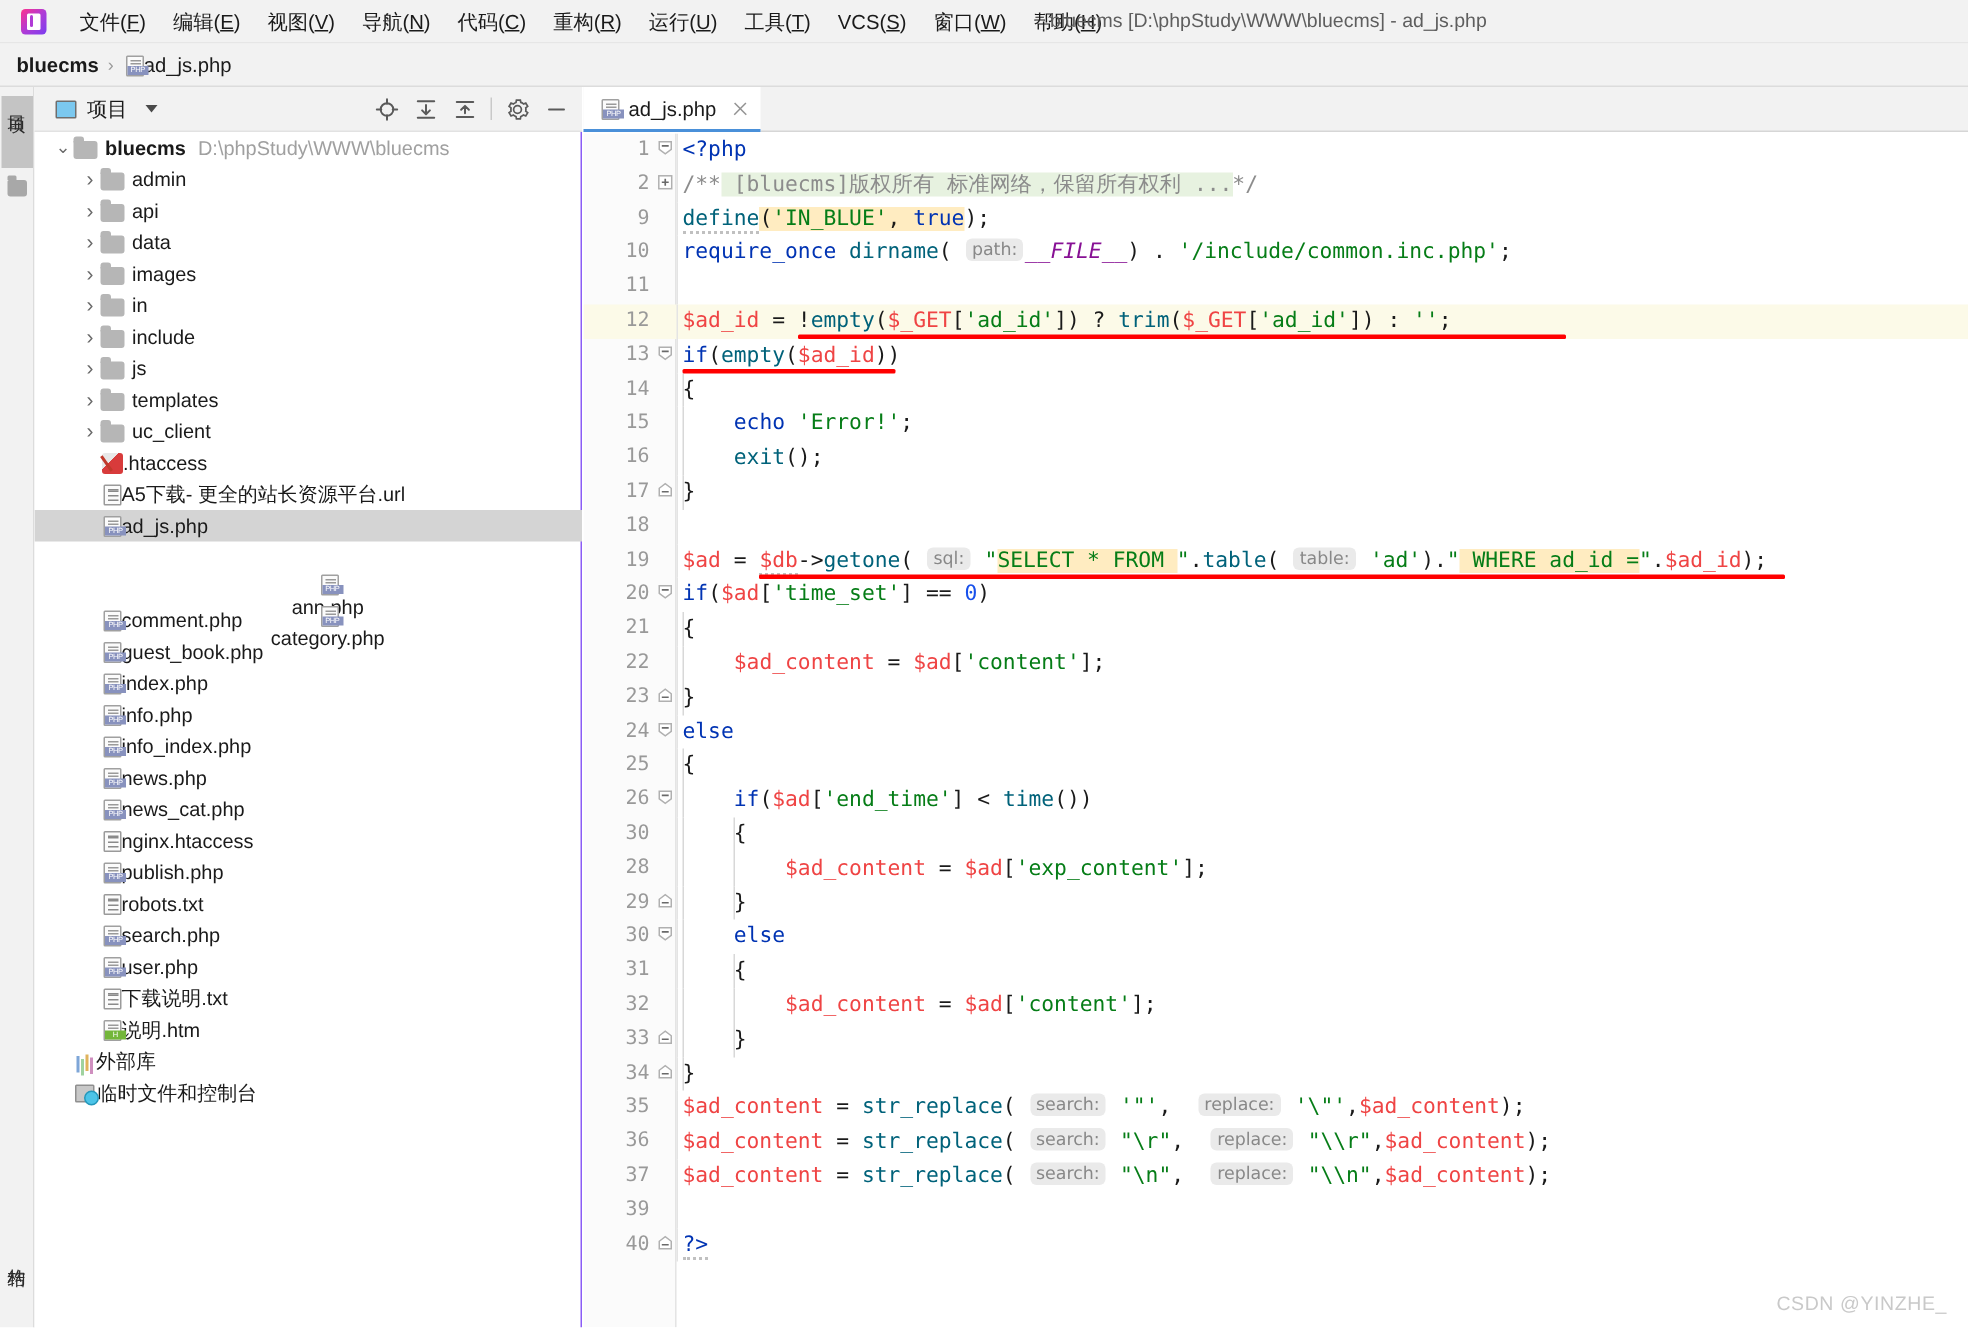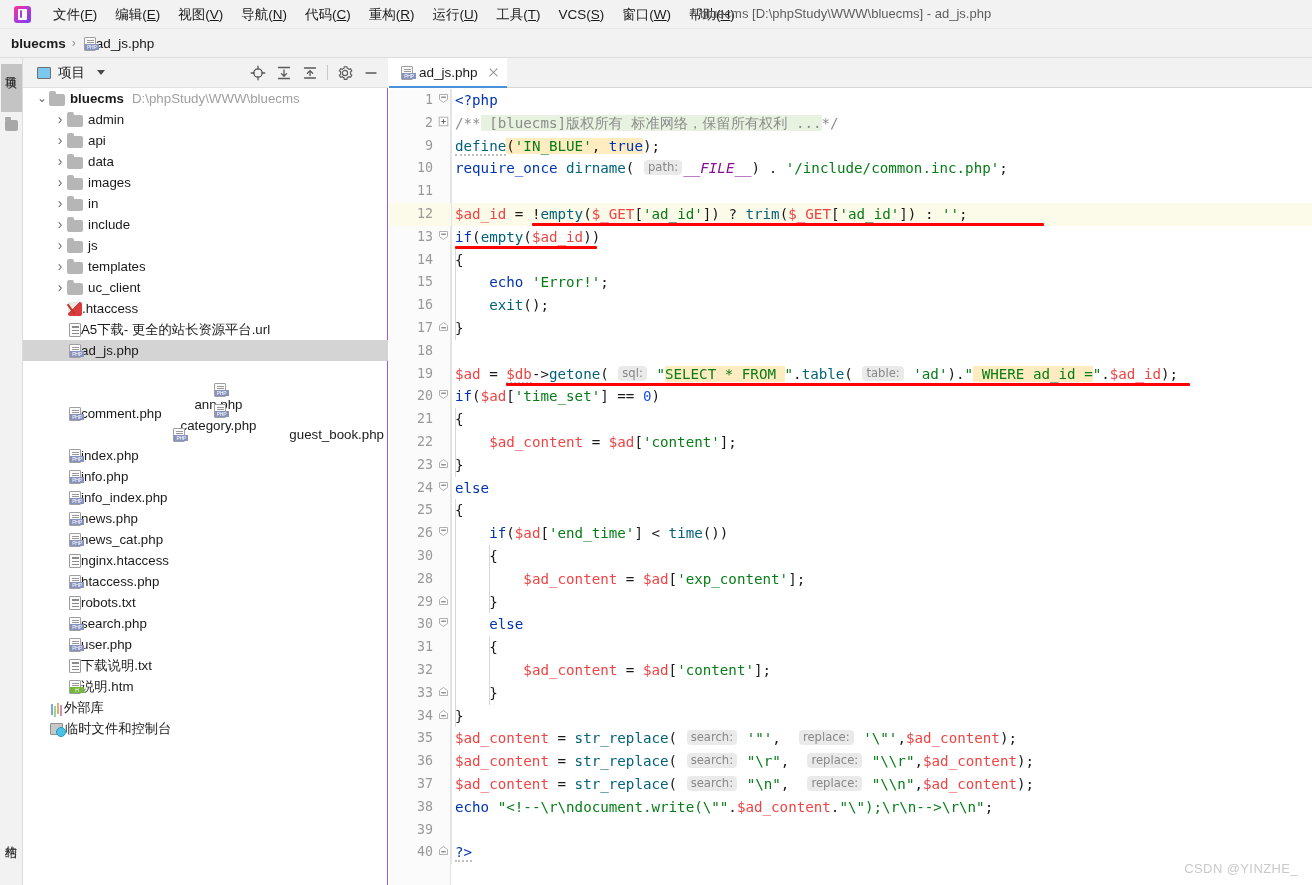--- a/index.html
+++ b/index.html
@@ -427,21 +427,21 @@
       <div class="trow" style="padding-left: 30px; flex-direction: column;">
         <span class="arrow spacer">·</span>
         <span class="ficon ic-php"></span>
         <span class="tname">category.php</span>
       </div>
       <div class="trow" style="padding-left: 30px;">
         <span class="arrow spacer">·</span>
         <span class="ficon ic-php"></span>
         <span class="tname">comment.php</span>
       </div>
-      <div class="trow" style="padding-left: 30px; justify-content: space-between;">
+      <div class="trow" style="padding-left: 30px;">
         <span class="arrow spacer">·</span>
         <span class="ficon ic-php"></span>
         <span class="tname">guest_book.php</span>
       </div>
       <div class="trow" style="padding-left: 30px;">
         <span class="arrow spacer">·</span>
         <span class="ficon ic-php"></span>
         <span class="tname">index.php</span>
       </div>
       <div class="trow" style="padding-left: 30px;">
@@ -465,21 +465,21 @@
         <span class="tname">news_cat.php</span>
       </div>
       <div class="trow" style="padding-left: 30px;">
         <span class="arrow spacer">·</span>
         <span class="ficon ic-page"></span>
         <span class="tname">nginx.htaccess</span>
       </div>
       <div class="trow" style="padding-left: 30px;">
         <span class="arrow spacer">·</span>
         <span class="ficon ic-php"></span>
-        <span class="tname">htaccess.php</span>
+        <span class="tname">publish.php</span>
       </div>
       <div class="trow" style="padding-left: 30px;">
         <span class="arrow spacer">·</span>
         <span class="ficon ic-page"></span>
         <span class="tname">robots.txt</span>
       </div>
       <div class="trow" style="padding-left: 30px;">
         <span class="arrow spacer">·</span>
         <span class="ficon ic-php"></span>
         <span class="tname">search.php</span>
@@ -584,21 +584,20 @@
               <path d="M1.5 9.5h8v-5l-4-3-4 3z" fill="#fff" stroke="#b0b0b0" stroke-width="1"></path>
               <path d="M3.2 6.8h4.6" stroke="#6a6a6a" stroke-width="1.1"></path>
             </svg></span><span class="gline"></span><span class="iguide" style="left: 66px;"></span><span class="iguide" style="left: 100.2px;"></span><span class="ctext">    <span class="op">}</span></span></div>
         <div class="codeline"><span class="ln">34</span><span class="fold"><svg width="11" height="11" viewBox="0 0 11 11" style="vertical-align:-1px">
               <path d="M1.5 9.5h8v-5l-4-3-4 3z" fill="#fff" stroke="#b0b0b0" stroke-width="1"></path>
               <path d="M3.2 6.8h4.6" stroke="#6a6a6a" stroke-width="1.1"></path>
             </svg></span><span class="gline"></span><span class="iguide" style="left: 66px;"></span><span class="ctext"><span class="op">}</span></span></div>
         <div class="codeline"><span class="ln">35</span><span class="gline"></span><span class="ctext"><span class="var">$ad_content</span> <span class="op">=</span> <span class="fn">str_replace</span><span class="op">(</span> <span class="hintchip">search:</span> <span class="str">'"'</span><span class="op">,</span>  <span class="hintchip">replace:</span> <span class="str">'\"'</span><span class="op">,</span><span class="var">$ad_content</span><span class="op">);</span></span></div>
         <div class="codeline"><span class="ln">36</span><span class="gline"></span><span class="ctext"><span class="var">$ad_content</span> <span class="op">=</span> <span class="fn">str_replace</span><span class="op">(</span> <span class="hintchip">search:</span> <span class="str">"\r"</span><span class="op">,</span>  <span class="hintchip">replace:</span> <span class="str">"\\r"</span><span class="op">,</span><span class="var">$ad_content</span><span class="op">);</span></span></div>
         <div class="codeline"><span class="ln">37</span><span class="gline"></span><span class="ctext"><span class="var">$ad_content</span> <span class="op">=</span> <span class="fn">str_replace</span><span class="op">(</span> <span class="hintchip">search:</span> <span class="str">"\n"</span><span class="op">,</span>  <span class="hintchip">replace:</span> <span class="str">"\\n"</span><span class="op">,</span><span class="var">$ad_content</span><span class="op">);</span></span></div>
-        <div class="codeline"><span class="ln">38</span><span class="gline"></span><span class="ctext"><span class="k">echo</span> <span class="str">"&lt;!--\r\ndocument.write(\""</span><span class="op">.</span><span class="var">$ad_content</span><span class="op">.</span><span class="str">"\");\r\n--&gt;\r\n"</span><span class="op">;</span></span></div>
         <div class="codeline"><span class="ln">39</span><span class="gline"></span><span class="ctext"></span></div>
         <div class="codeline"><span class="ln">40</span><span class="fold"><svg width="11" height="11" viewBox="0 0 11 11" style="vertical-align:-1px">
               <path d="M1.5 9.5h8v-5l-4-3-4 3z" fill="#fff" stroke="#b0b0b0" stroke-width="1"></path>
               <path d="M3.2 6.8h4.6" stroke="#6a6a6a" stroke-width="1.1"></path>
             </svg></span><span class="gline"></span><span class="ctext"><span class="k squiggle">?&gt;</span></span></div>
       </div>
     <div id="annot-layer" style="position:absolute;left:0;top:0;width:923px;height:796px;pointer-events:none;">
         <div class="redline" style="left: 142.95px; width: 512px; top: 134.3px;"></div>
         <div class="redline" style="left: 66px; width: 142px; top: 157.1px;"></div>
         <div class="redline" style="left: 117.3px; width: 684px; top: 293.9px;"></div>

